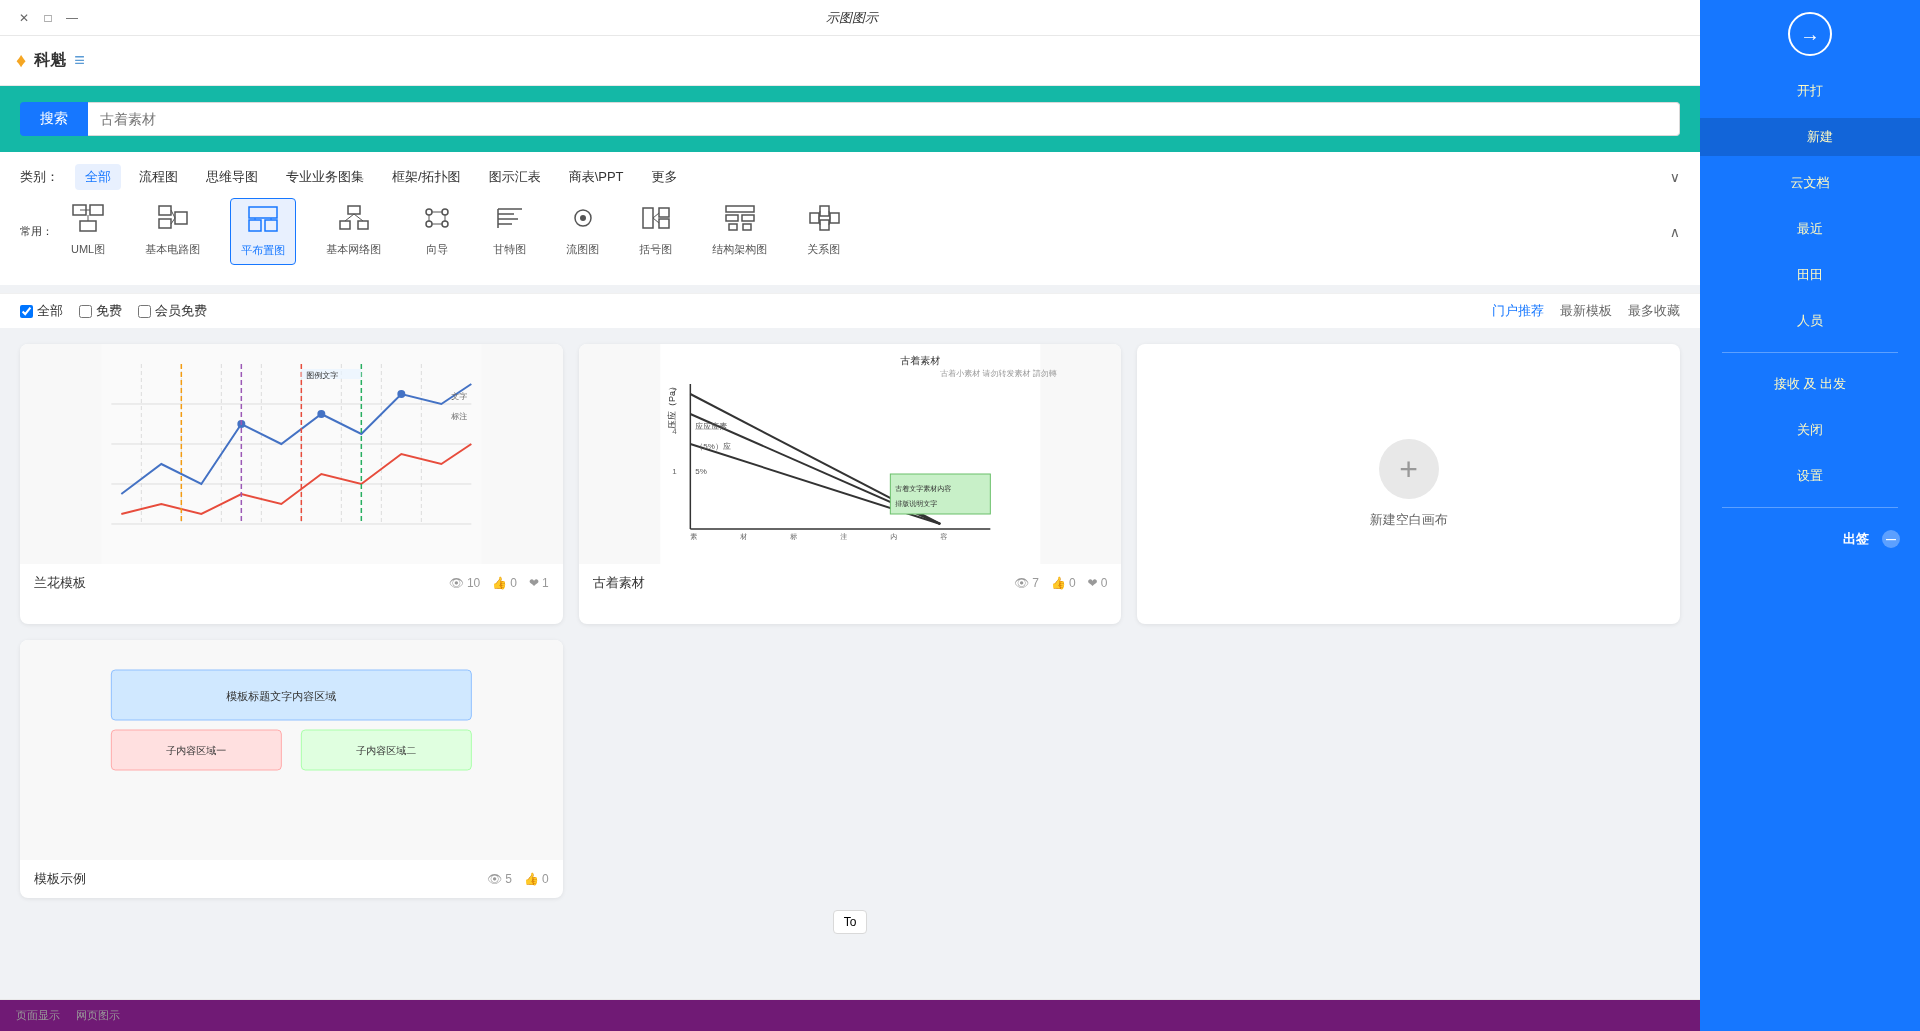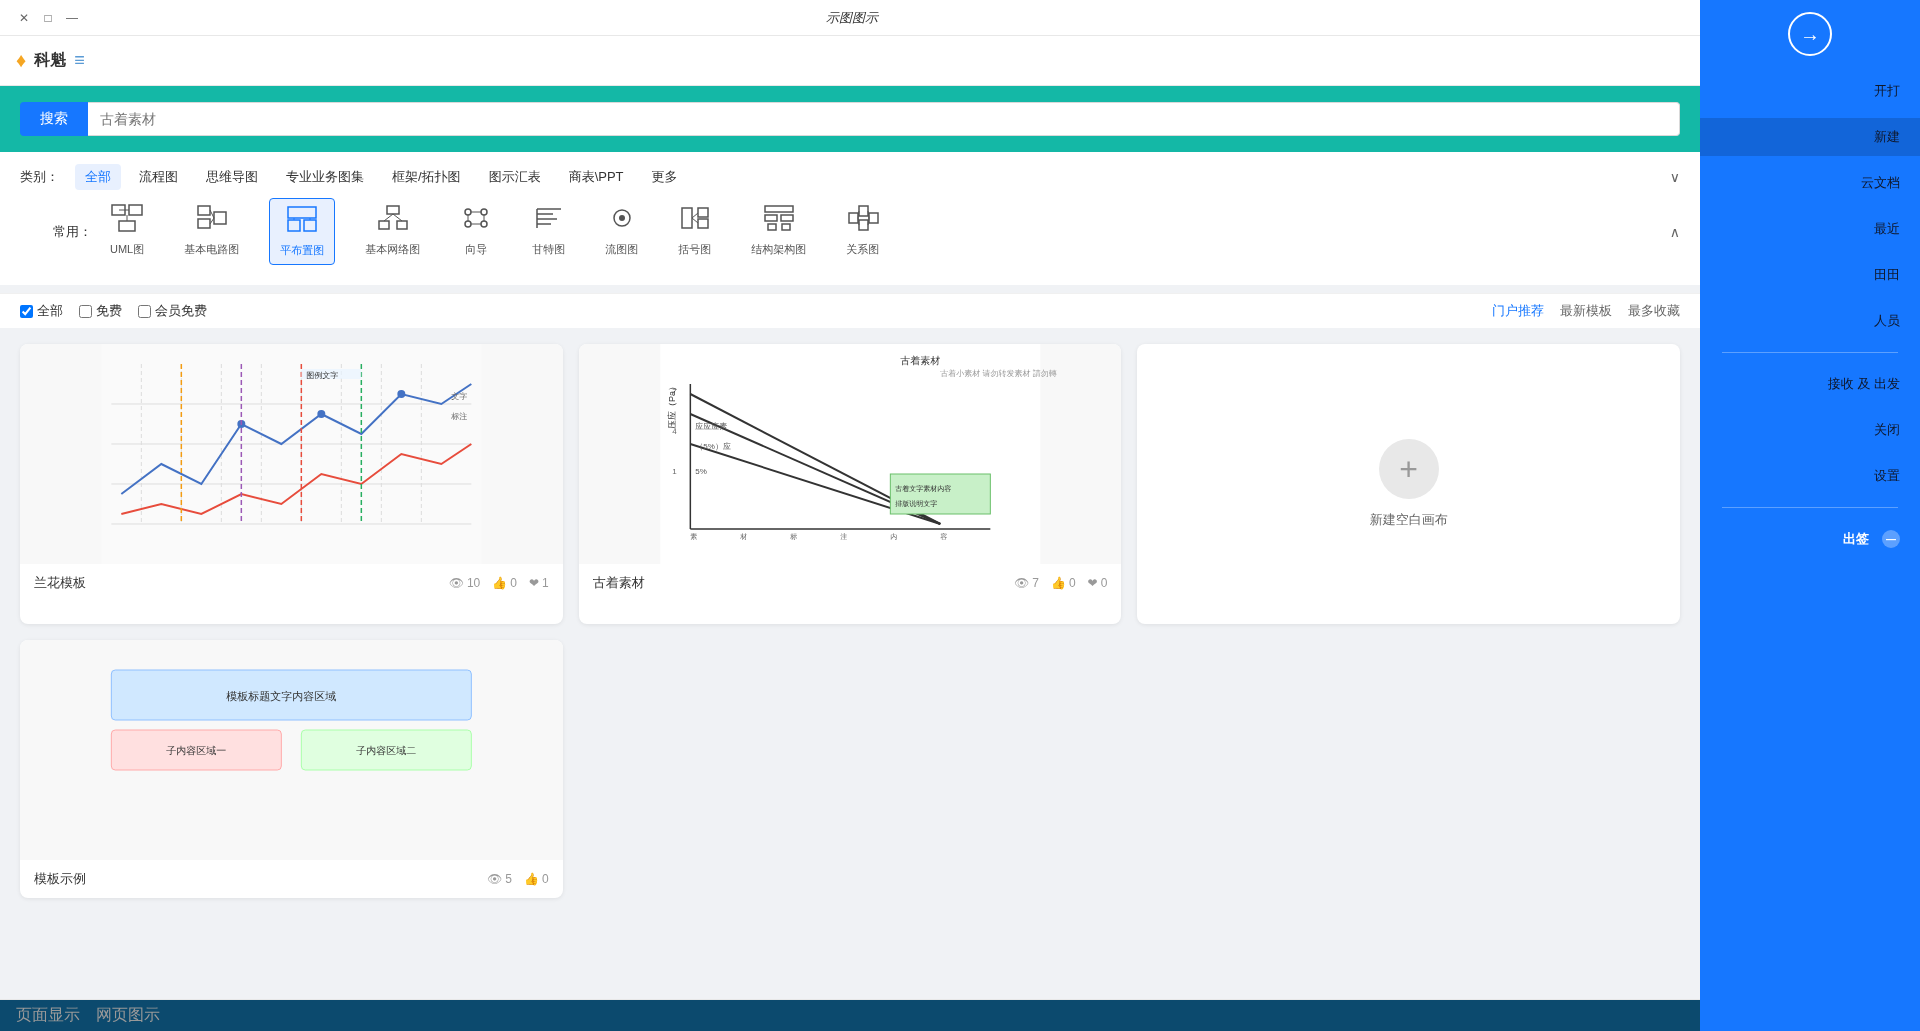--- a/index.html
+++ b/index.html
@@ -142,24 +142,23 @@
     }
 
     
     .type-row {
       display: flex;
       align-items: center;
       gap: 8px;
       margin-bottom: 8px;
     }
     .type-label {
-      font-size: 13px;
+      font-size: 11px;
       color: #333;
       white-space: nowrap;
-      margin-left: 33px;
     }
     .type-items {
       display: flex;
       gap: 20px;
       flex-wrap: wrap;
       text-align: center;
     }
     .type-item {
       display: flex;
       flex-direction: column;
@@ -335,23 +334,23 @@
       justify-content: center;
       color: #fff;
       font-size: 20px;
       cursor: pointer;
       margin-bottom: 8px;
     }
     .sidebar-item {
       width: 100%;
       display: flex;
       align-items: center;
-      justify-content: flex-end;
+      justify-content: center;
       padding: 10px 20px;
-      color: #0f172a;
+      color: #fef9c3;
       font-size: 14px;
       cursor: pointer;
       gap: 8px;
     }
     .sidebar-item.active {
       background: rgba(0,0,0,0.15);
       padding-left: 40px;
     }
     .sidebar-item-text {
       font-size: 13px;
@@ -396,26 +395,26 @@
     .page-btn {
       padding: 4px 10px;
       border: 1px solid #d9d9d9;
       background: #fff;
       border-radius: 4px;
       cursor: pointer;
       font-size: 12px;
     }
 
     .bottom-bar {
-      background: #0c4a6e;
+      background: #701a75;
       height: 32px;
       display: flex;
       align-items: center;
       padding: 0 16px;
-      font-size: 16px;
+      font-size: 11px;
       color: #999;
       border-top: 1px solid #e8e8e8;
       gap: 16px;
     }
   </style>
 </head>
 <body>
 
 <div class="main-area">
 
@@ -753,20 +752,23 @@
             <span class="card-stat">
               <span>👍</span>
               <span>0</span>
             </span>
           </div>
         </div>
       </div>
 
     </div>
 
+    <div class="pagination">
+      <button class="page-btn">To</button>
+    </div>
   </div>
 
   <div class="bottom-bar">
     <span>页面显示</span>
     <span>网页图示</span>
   </div>
 </div>
 
 <div class="right-sidebar">
   <div class="sidebar-arrow">→</div>

